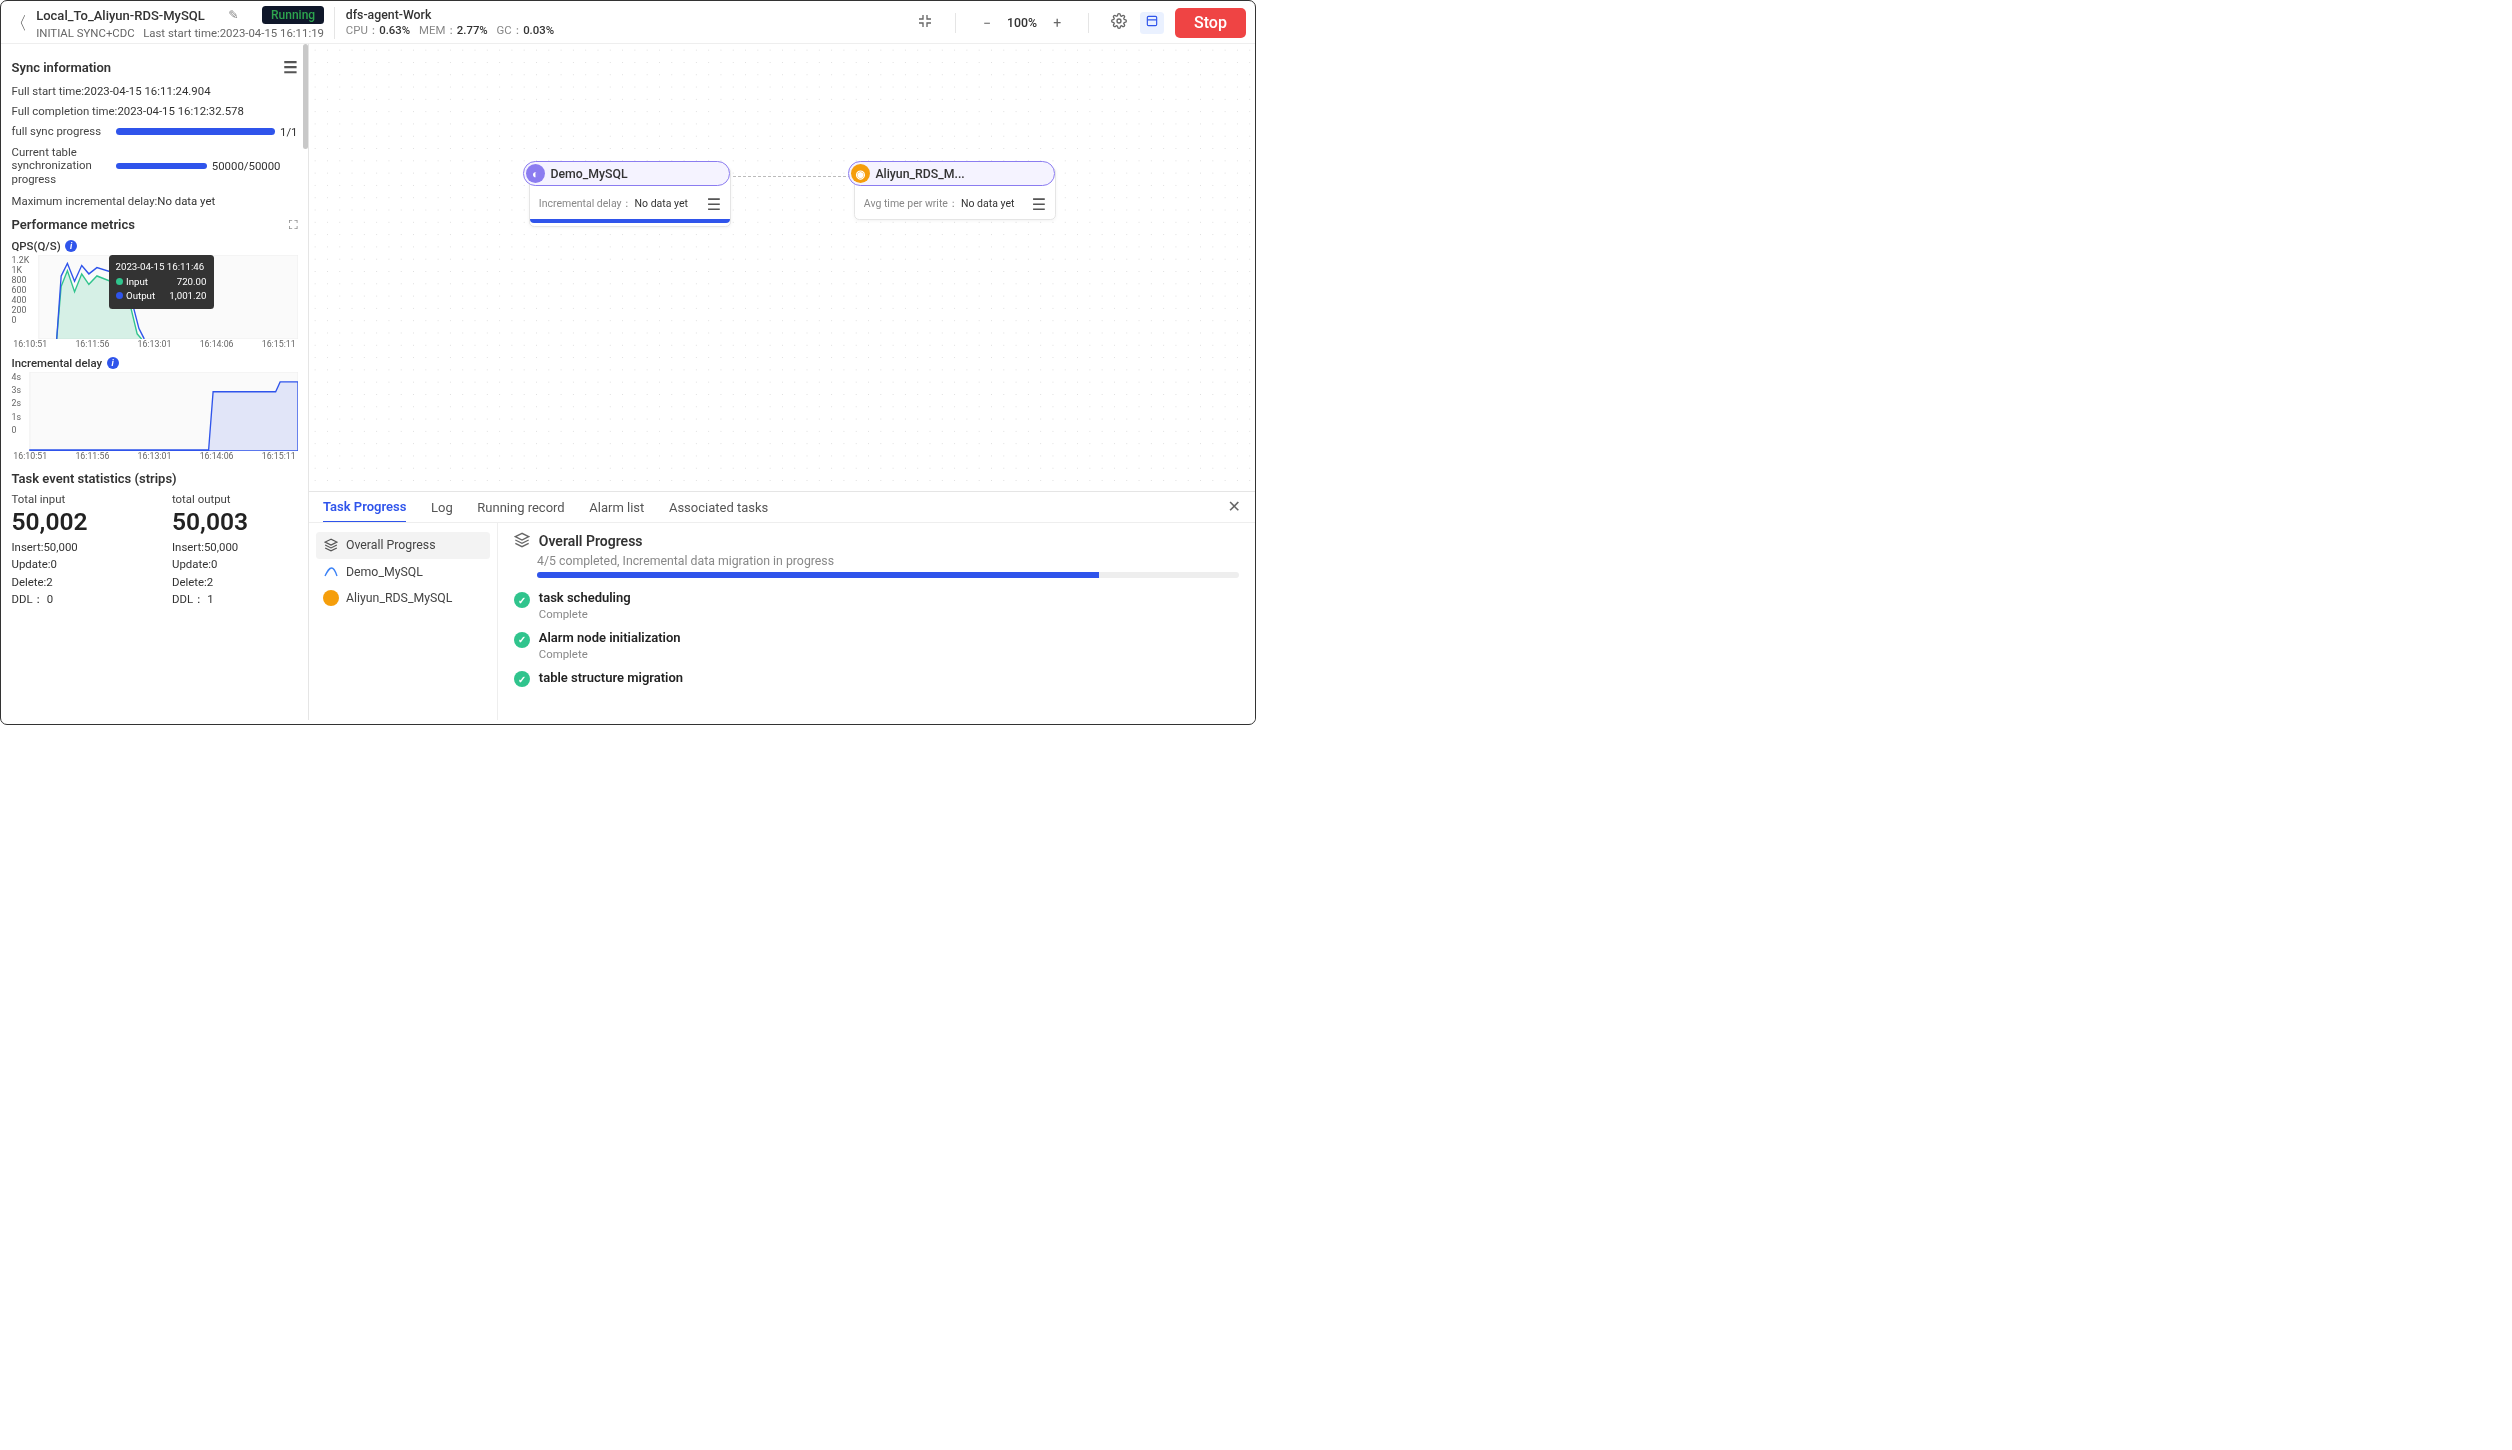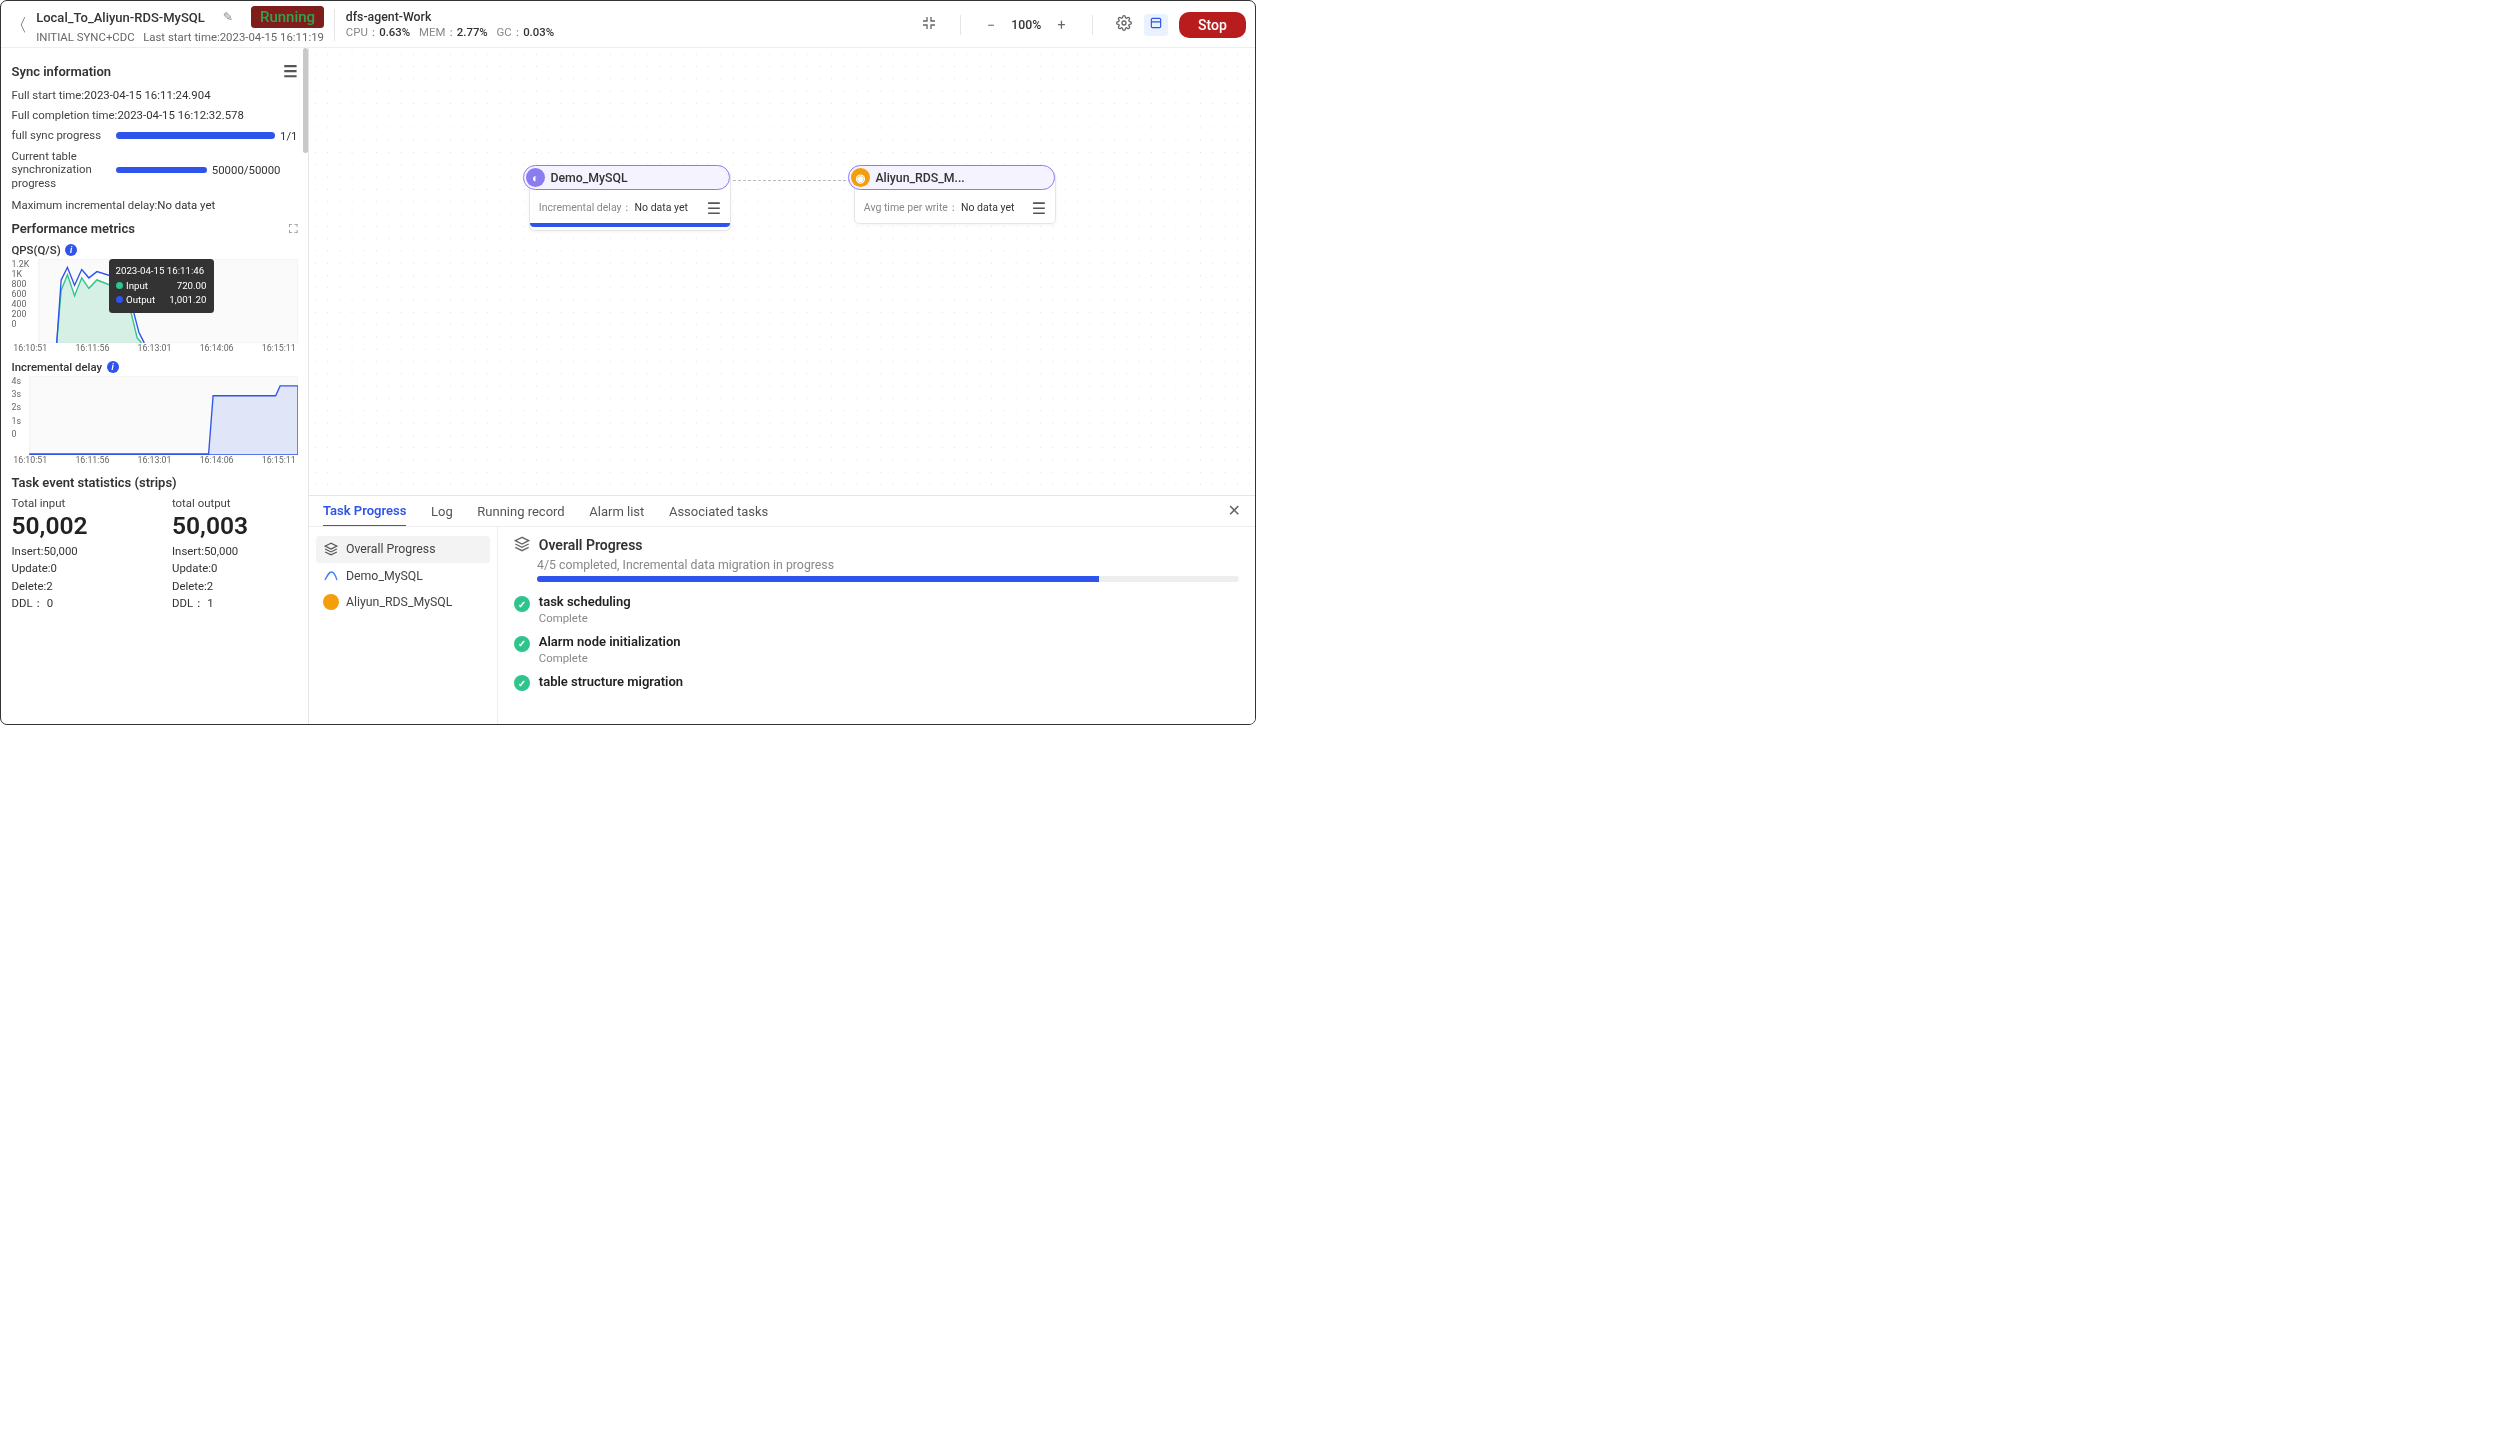--- a/index.html
+++ b/index.html
@@ -5,33 +5,33 @@
   * { box-sizing: border-box; margin: 0; padding: 0; font-family: -apple-system, BlinkMacSystemFont, "Segoe UI", Roboto, sans-serif; }
   body { width: 1256px; height: 725px; background: #fff; border: 1.8px solid #333; border-radius: 7px; overflow: hidden; font-size: 11.4px; color: #333; }
   
   
   .header { display: flex; align-items: center; padding: 5.3px 8.8px 3.5px 8.8px; border-bottom: 0.9px solid #eee; }
   .back-arrow { font-size: 17.6px; color: #555; margin-right: 8.8px; cursor: pointer; }
   .title-block { display: flex; flex-direction: column; }
   .title-row1 { display: flex; align-items: center; gap: 7px; justify-content: space-between; }
   .task-title { font-size: 13px; font-weight: 500; color: #333; }
   .edit-icon { color: #888; font-size: 12.3px; }
-  .tag-running { background: #7f1d1d; color: #2da44e; padding: 1.8px 8.8px; border-radius: 3.5px; font-size: 15px; font-weight: 500; }
+  .tag-running { background: #0f172a; color: #2da44e; padding: 1.8px 8.8px; border-radius: 3.5px; font-size: 12px; font-weight: 500; }
   .title-row2 { font-size: 11.4px; color: #666; margin-top: 1.8px; }
   .divider-v { width: 0.9px; height: 32px; background: #e5e5e5; margin: 0 10.5px; }
   .agent-block { display: flex; flex-direction: column; }
   .agent-name { font-size: 12.3px; font-weight: 500; color: #333; }
   .agent-stats { display: flex; gap: 8.8px; font-size: 11.4px; color: #888; margin-top: 1.8px; }
   .agent-stats b { color: #333; font-weight: 500; }
   .header-spacer { flex: 1; }
   .toolbar-right { display: flex; align-items: center; gap: 10.5px; }
   .icon-btn { color: #666; font-size: 14px; cursor: pointer; width: 19.3px; text-align: center; }
   .zoom-text { font-size: 12.3px; font-weight: 500; }
   .active-icon-box { background: #eaf1ff; border-radius: 3.5px; padding: 2.6px 5.3px; color: #2f54eb; }
-  .stop-btn { background: #b91c1c; color: #fff; padding: 5.3px 19.3px; border-radius: 10px; font-size: 14px; font-weight: 500; cursor: pointer; }
+  .stop-btn { background: #ef4444; color: #fff; padding: 5.3px 19.3px; border-radius: 5px; font-size: 16px; font-weight: 500; cursor: pointer; }
 
   
   .main { display: flex; height: calc(100% - 47px); }
   .sidebar { width: 308px; border-right: 0.9px solid #e5e5e5; padding: 8.8px 10.5px; overflow-y: auto; position: relative; }
   .canvas-area { flex: 1; position: relative; display: flex; flex-direction: column; }
 
   
   .section-head { display: flex; justify-content: space-between; align-items: center; font-size: 13px; font-weight: 600; margin: 5.3px 0 7px 0; }
   .kv-row { display: flex; font-size: 11.4px; color: #444; margin-bottom: 5.3px; line-height: 1.3; }
   .kv-row .k { color: #444; max-width: 114px; }

